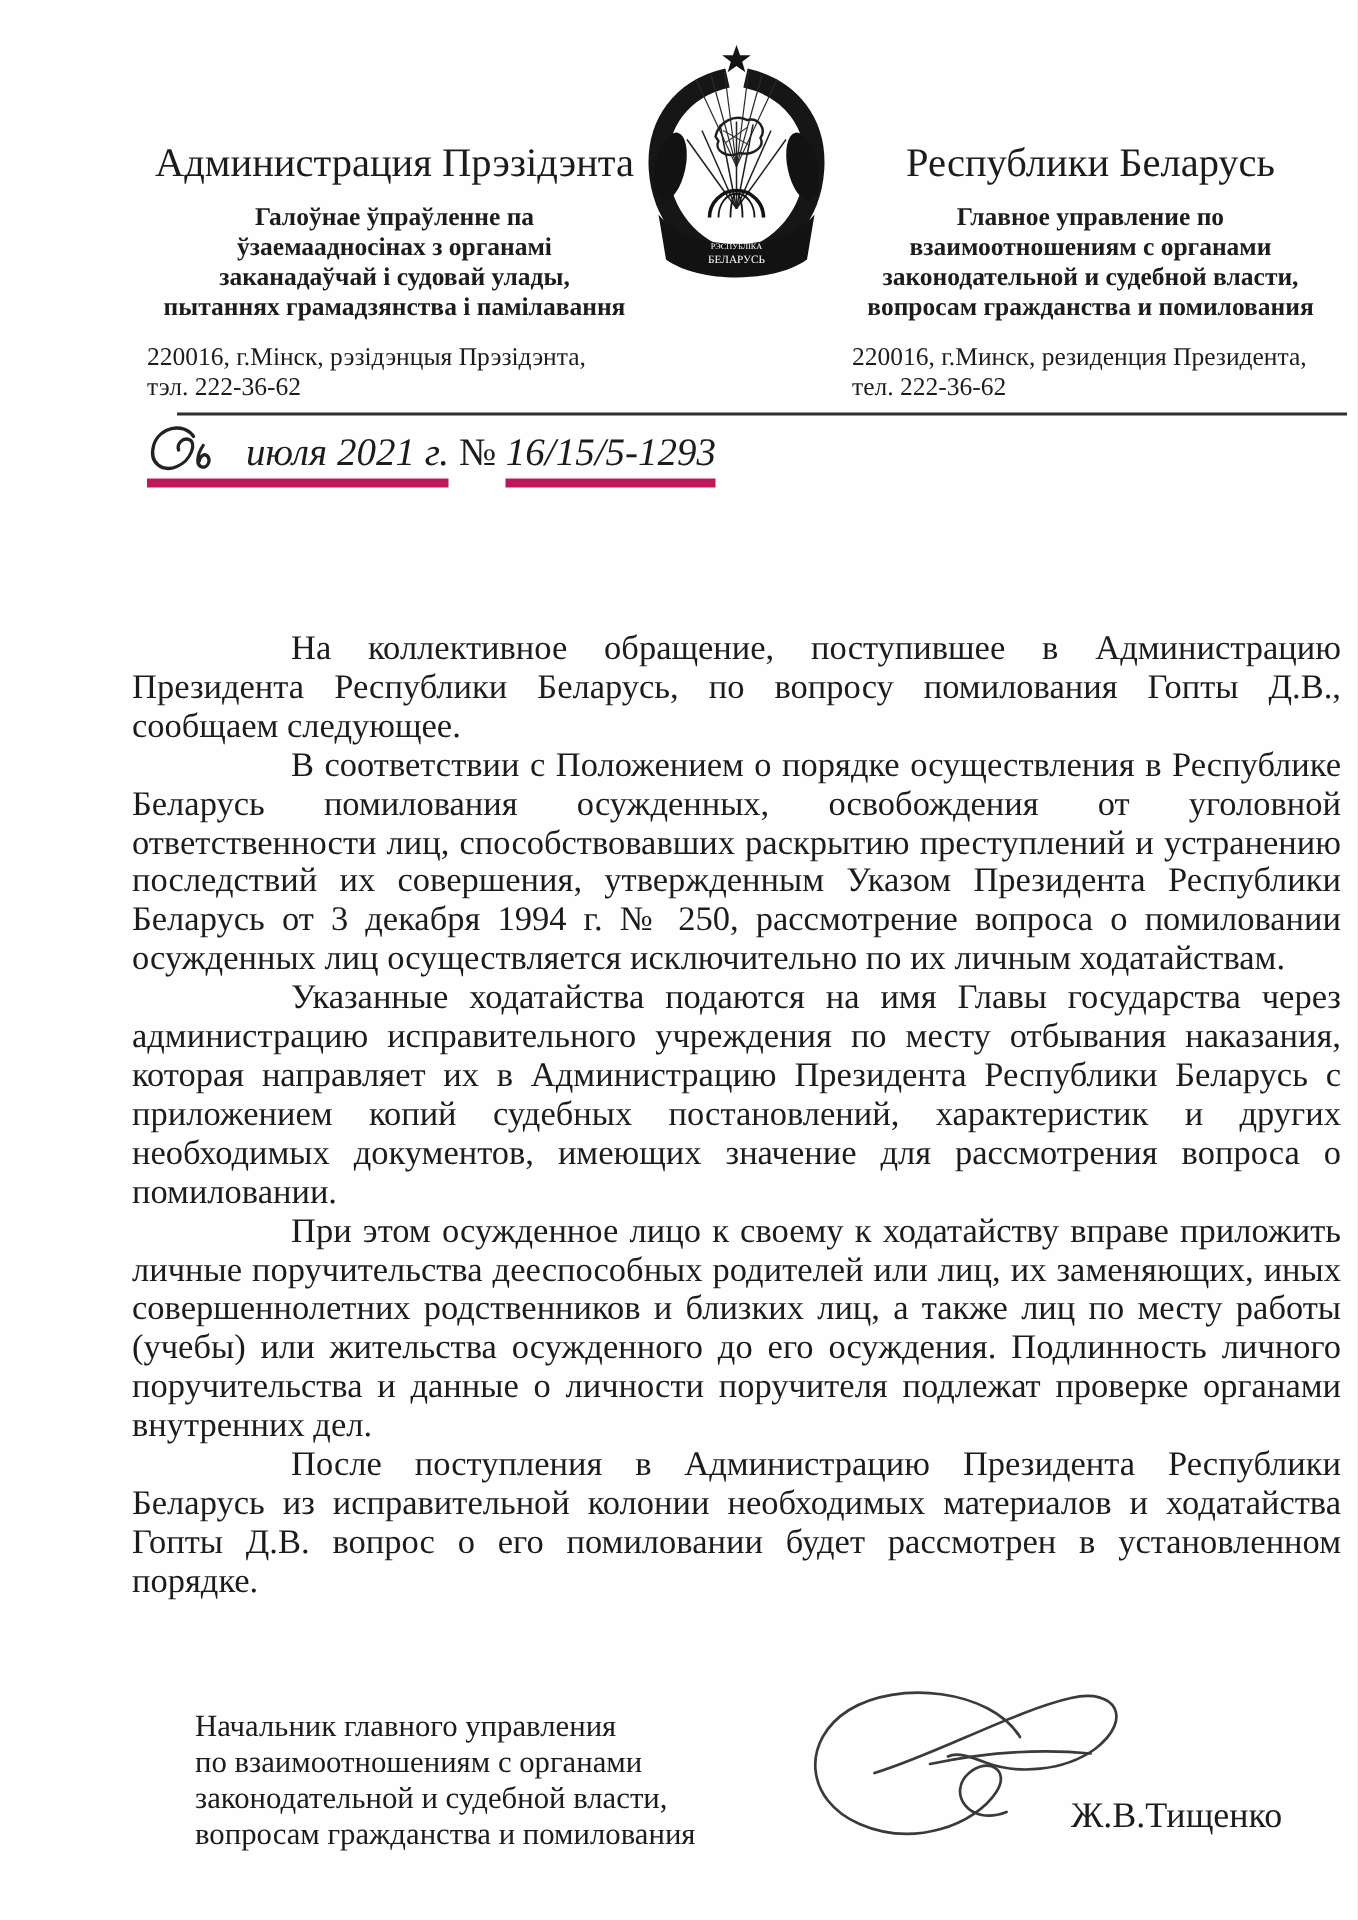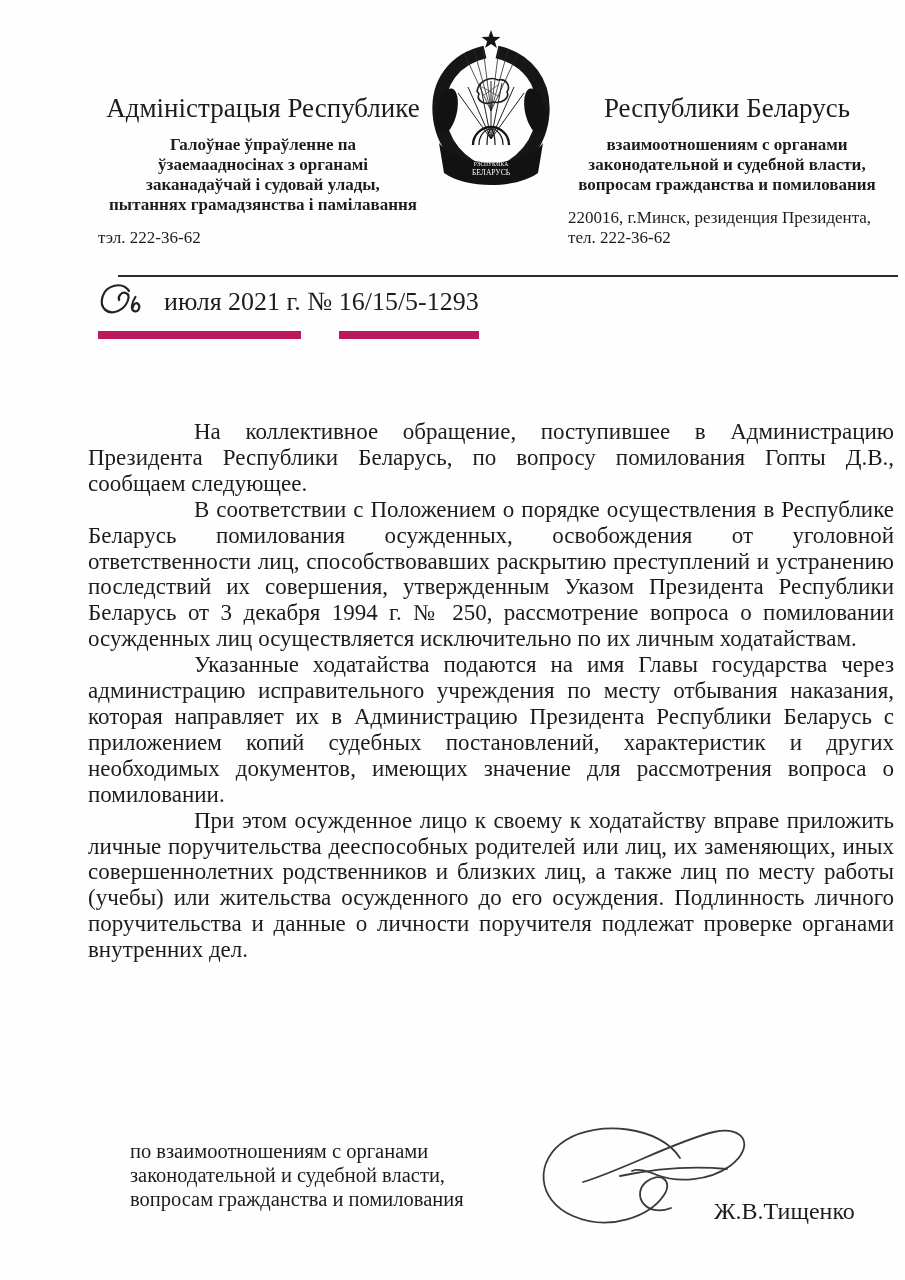--- a/index.html
+++ b/index.html
@@ -14,21 +14,21 @@
   .lh-right{left:552px;}
   .org-line{font-size:27px; line-height:40px; white-space:nowrap;}
   .dept{margin-top:7px; font-weight:bold; font-size:17px; line-height:20px;}
   .dept div{white-space:nowrap;}
   .addr{margin-top:13px; text-align:left; font-size:17px; line-height:20px; padding-left:10px;}
   .lh-right .addr{padding-left:16px;}
   .emblem{position:absolute; left:424px; top:27px; width:134px; height:162px;}
   
   .divider{position:absolute; left:118px; top:275px; width:780px; height:2px; background:#2e2e2e;}
   .dateline{position:absolute; left:98px; top:282px; font-size:26px; white-space:nowrap;}
-  .dateline .u{border-bottom:8px solid #be185d; padding-bottom:15px;}
+  .dateline .u{border-bottom:6px solid #be185d; padding-bottom:3px;font-style:italic;}
   .hand-day{display:inline-block; width:52px; height:34px; vertical-align:-6px;}
   .date-gap{display:inline-block; width:14px;}
   
   .letter-body{
     position:absolute; left:88px; top:419px; width:806px;
     font-size:23px; line-height:25.9px; text-align:justify;
   }
   .letter-body p{margin:0; text-indent:106px;}
   
   .sig-title{
@@ -38,29 +38,30 @@
   .sig-title div{white-space:nowrap;}
   .signature-svg{position:absolute; left:528px; top:1120px; width:272px; height:114px;}
   .sig-name{position:absolute; left:714px; top:1198px; width:200px; font-size:24px; text-align:left; white-space:nowrap;}
 </style>
 </head>
 <body>
 
 <div class="page">
 
   <div class="lh-block lh-left">
-    <div class="org-line">Адміністрацыя Республике</div>
+    <div class="org-line">Администрация Прэзідэнта</div>
     <div class="dept">
 
     <div>Галоўнае ўпраўленне па</div>
         <div>ўзаемаадносінах з органамі</div>
         <div>заканадаўчай і судовай улады,</div>
         <div>пытаннях грамадзянства і памілавання</div>
       </div>
     <div class="addr">
+      <div>220016, г.Мінск, рэзідэнцыя Прэзідэнта,</div>
       <div>тэл. 222-36-62</div>
     </div>
   </div>
 
   <div class="emblem">
     <svg width="134" height="162" viewBox="0 0 134 162" xmlns="http://www.w3.org/2000/svg">
 
       <polygon points="67,3 69.4,9.8 76.5,9.9 70.8,14.2 72.9,21.1 67,17 61.1,21.1 63.2,14.2 57.5,9.9 64.6,9.8" fill="#141414"></polygon>
 
       <path d="M61,25 C30,32 13,56 15,86 C17,116 36,139 65,147" fill="none" stroke="#161616" stroke-width="13"></path>
@@ -100,20 +101,21 @@
       <path d="M15,116 C35,142 99,142 119,116 L114,146 C92,162 42,162 20,146 Z" fill="#121212"></path>
       <text x="67" y="139" font-size="5.5" fill="#ffffff" text-anchor="middle" font-family="Liberation Serif, serif">РЭСПУБЛІКА</text>
       <text x="67" y="148" font-size="7.5" fill="#ffffff" text-anchor="middle" font-family="Liberation Serif, serif">БЕЛАРУСЬ</text>
     </svg>
   </div>
 
   <div class="lh-block lh-right">
     <div class="org-line">Республики Беларусь</div>
     <div class="dept">
 
+    <div>Главное управление по</div>
         <div>взаимоотношениям с органами</div>
         <div>законодательной и судебной власти,</div>
         <div>вопросам гражданства и помилования</div>
       </div>
     <div class="addr">
       <div>220016, г.Минск, резиденция Президента,</div>
       <div>тел. 222-36-62</div>
     </div>
   </div>
 
@@ -129,24 +131,26 @@
     <span>№</span>
     <span class="u">16/15/5-1293</span>
   </div>
 
   <div class="letter-body">
 
   <p>На коллективное обращение, поступившее в Администрацию Президента Республики Беларусь, по вопросу помилования Гопты Д.В., сообщаем следующее.</p>
       <p>В соответствии с Положением о порядке осуществления в Республике Беларусь помилования осужденных, освобождения от уголовной ответственности лиц, способствовавших раскрытию преступлений и устранению последствий их совершения, утвержденным Указом Президента Республики Беларусь от 3 декабря 1994 г. № 250, рассмотрение вопроса о помиловании осужденных лиц осуществляется исключительно по их личным ходатайствам.</p>
       <p>Указанные ходатайства подаются на имя Главы государства через администрацию исправительного учреждения по месту отбывания наказания, которая направляет их в Администрацию Президента Республики Беларусь с приложением копий судебных постановлений, характеристик и других необходимых документов, имеющих значение для рассмотрения вопроса о помиловании.</p>
       <p>При этом осужденное лицо к своему к ходатайству вправе приложить личные поручительства дееспособных родителей или лиц, их заменяющих, иных совершеннолетних родственников и близких лиц, а также лиц по месту работы (учебы) или жительства осужденного до его осуждения. Подлинность личного поручительства и данные о личности поручителя подлежат проверке органами внутренних дел.</p>
+      <p>После поступления в Администрацию Президента Республики Беларусь из исправительной колонии необходимых материалов и ходатайства Гопты Д.В. вопрос о его помиловании будет рассмотрен в установленном порядке.</p>
     </div>
 
   <div class="sig-title">
 
+  <div>Начальник главного управления</div>
       <div>по взаимоотношениям с органами</div>
       <div>законодательной и судебной власти,</div>
       <div>вопросам гражданства и помилования</div>
     </div>
 
   <div class="signature-svg">
     <svg width="272" height="114" viewBox="0 0 272 114" xmlns="http://www.w3.org/2000/svg">
       <g fill="none" stroke="#3a3a3a" stroke-width="1.8" stroke-linecap="round">
         <path d="M152,38 C132,6 70,0 38,20 C6,40 8,80 45,96 C82,112 122,96 136,75 C146,60 131,51 118,62 C103,75 118,98 143,88"></path>
         <path d="M55,62 C95,50 150,20 186,12 C216,5 228,26 202,46 C181,61 150,63 129,55 C119,51 110,48 104,51"></path>

